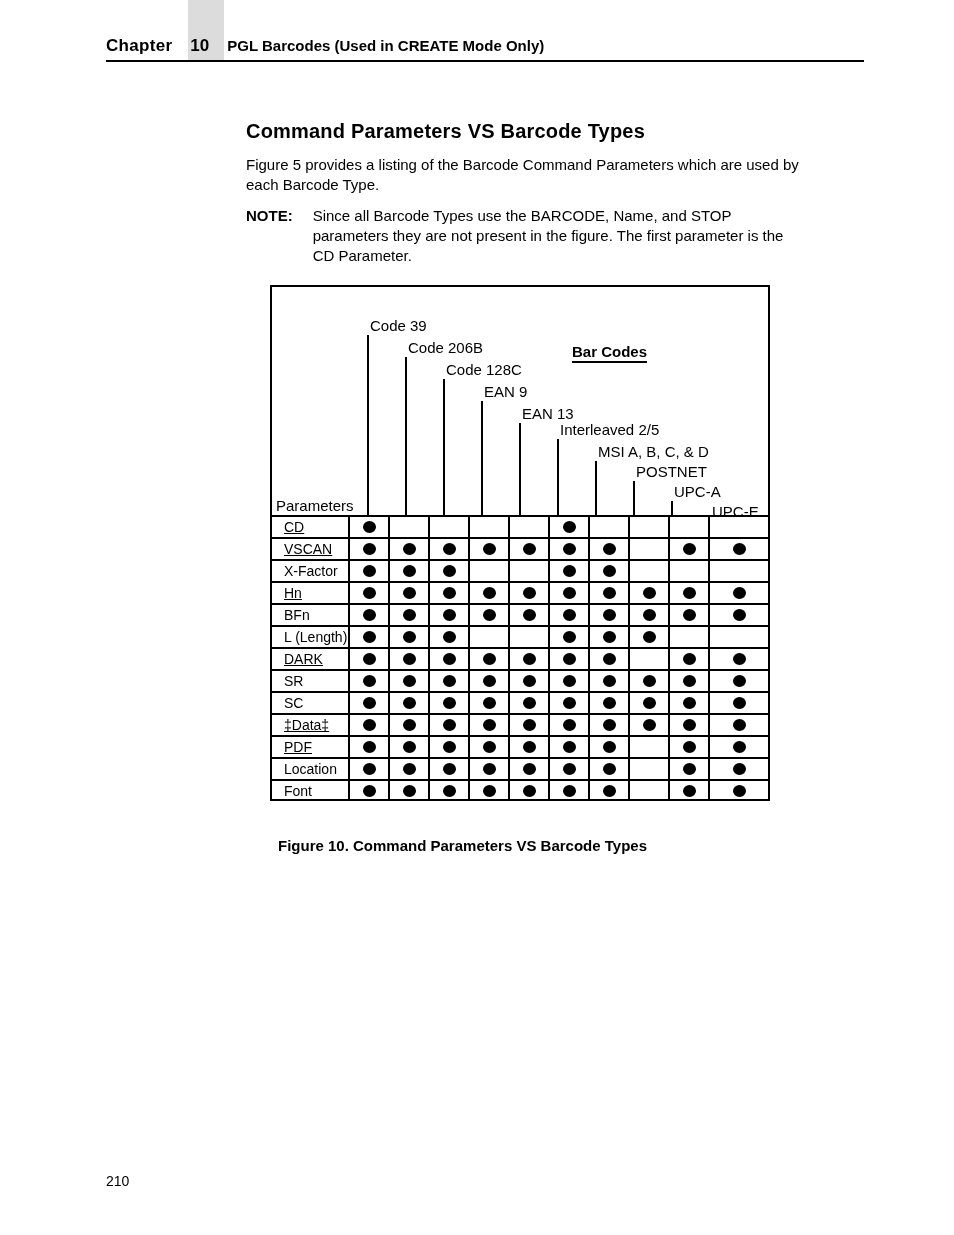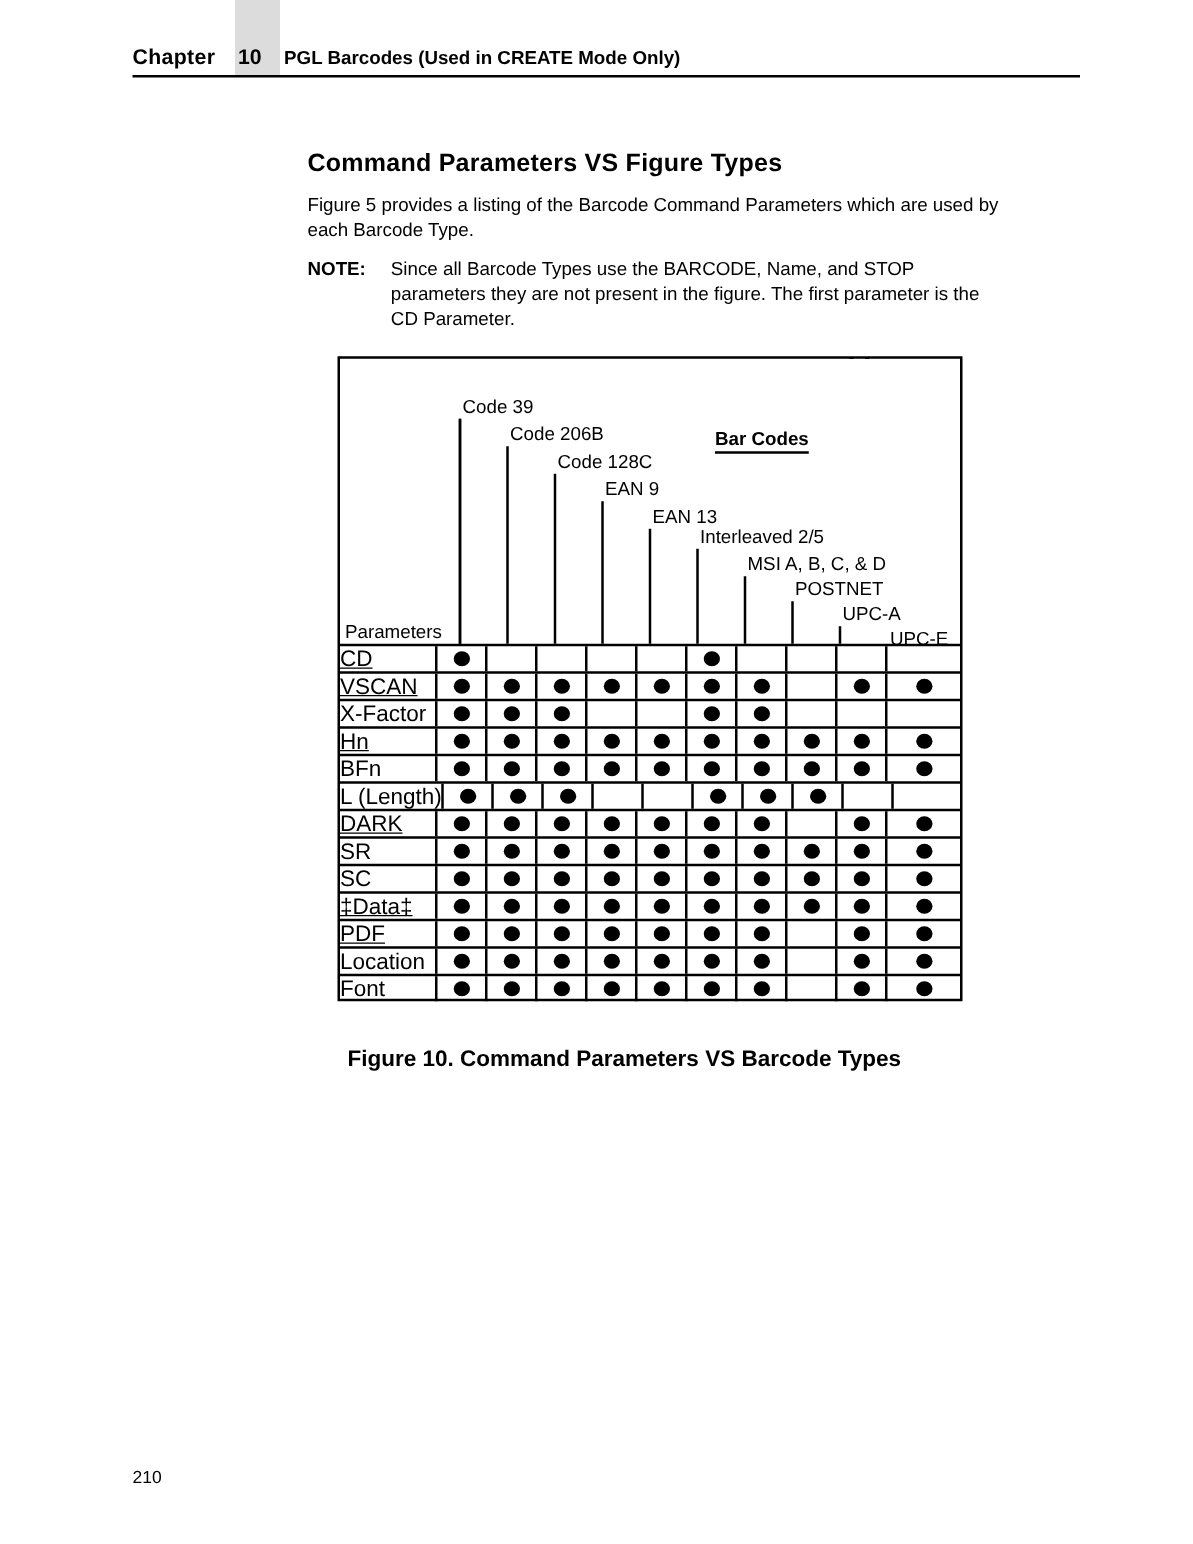--- a/index.html
+++ b/index.html
@@ -141,44 +141,45 @@
   }
   .row {
     display: flex;
     border-top: 2px solid #000;
     height: 22px;
     box-sizing: border-box;
   }
   .row .lbl {
     width: 96px;
     padding-left: 0;
-    font-size: 18px;
+    font-size: 14px;
     line-height: 20px;
     border-right: 2px solid #000;
     white-space: nowrap;
+    margin-left: 12px;
   }
   .row .cells {
     display: flex;
     flex: 1;
   }
   .cell {
     border-right: 2px solid #000;
     display: flex;
     align-items: center;
     justify-content: center;
   }
   .cell:last-child { border-right: none; }
   .dot {
     width: 13px;
     height: 12px;
     border-radius: 50%;
     background: #000;
   }
   .caption {
-    font-size: 18px;
+    font-size: 15px;
     font-weight: bold;
     margin-top: 36px;
     margin-left: 8px;
   }
   .pagenum {
     position: absolute;
     bottom: 46px;
     left: 106px;
     font-size: 14px;
   }
@@ -189,21 +190,21 @@
 
 <div class="chapter-tab"></div>
 
 <div class="running-head">
   <span class="chapter-label">Chapter</span>
   <span class="chapter-num">10</span>
   <span class="head-title">PGL Barcodes (Used in CREATE Mode Only)</span>
 </div>
 
 <div class="body">
-  <div class="section-title">Command Parameters VS Figure Types</div>
+  <div class="section-title">Command Parameters VS Barcode Types</div>
   <div class="para">Figure 5 provides a listing of the Barcode Command Parameters which are used by each Barcode Type.</div>
   <div class="note-row">
     <div class="note-label">NOTE:</div>
     <div class="note-body">Since all Barcode Types use the BARCODE, Name, and STOP parameters they are not present in the figure. The first parameter is the CD Parameter.</div>
   </div>
 </div>
 
 <div class="figure">
   <div class="chart">
     <div class="dash">- -</div>

